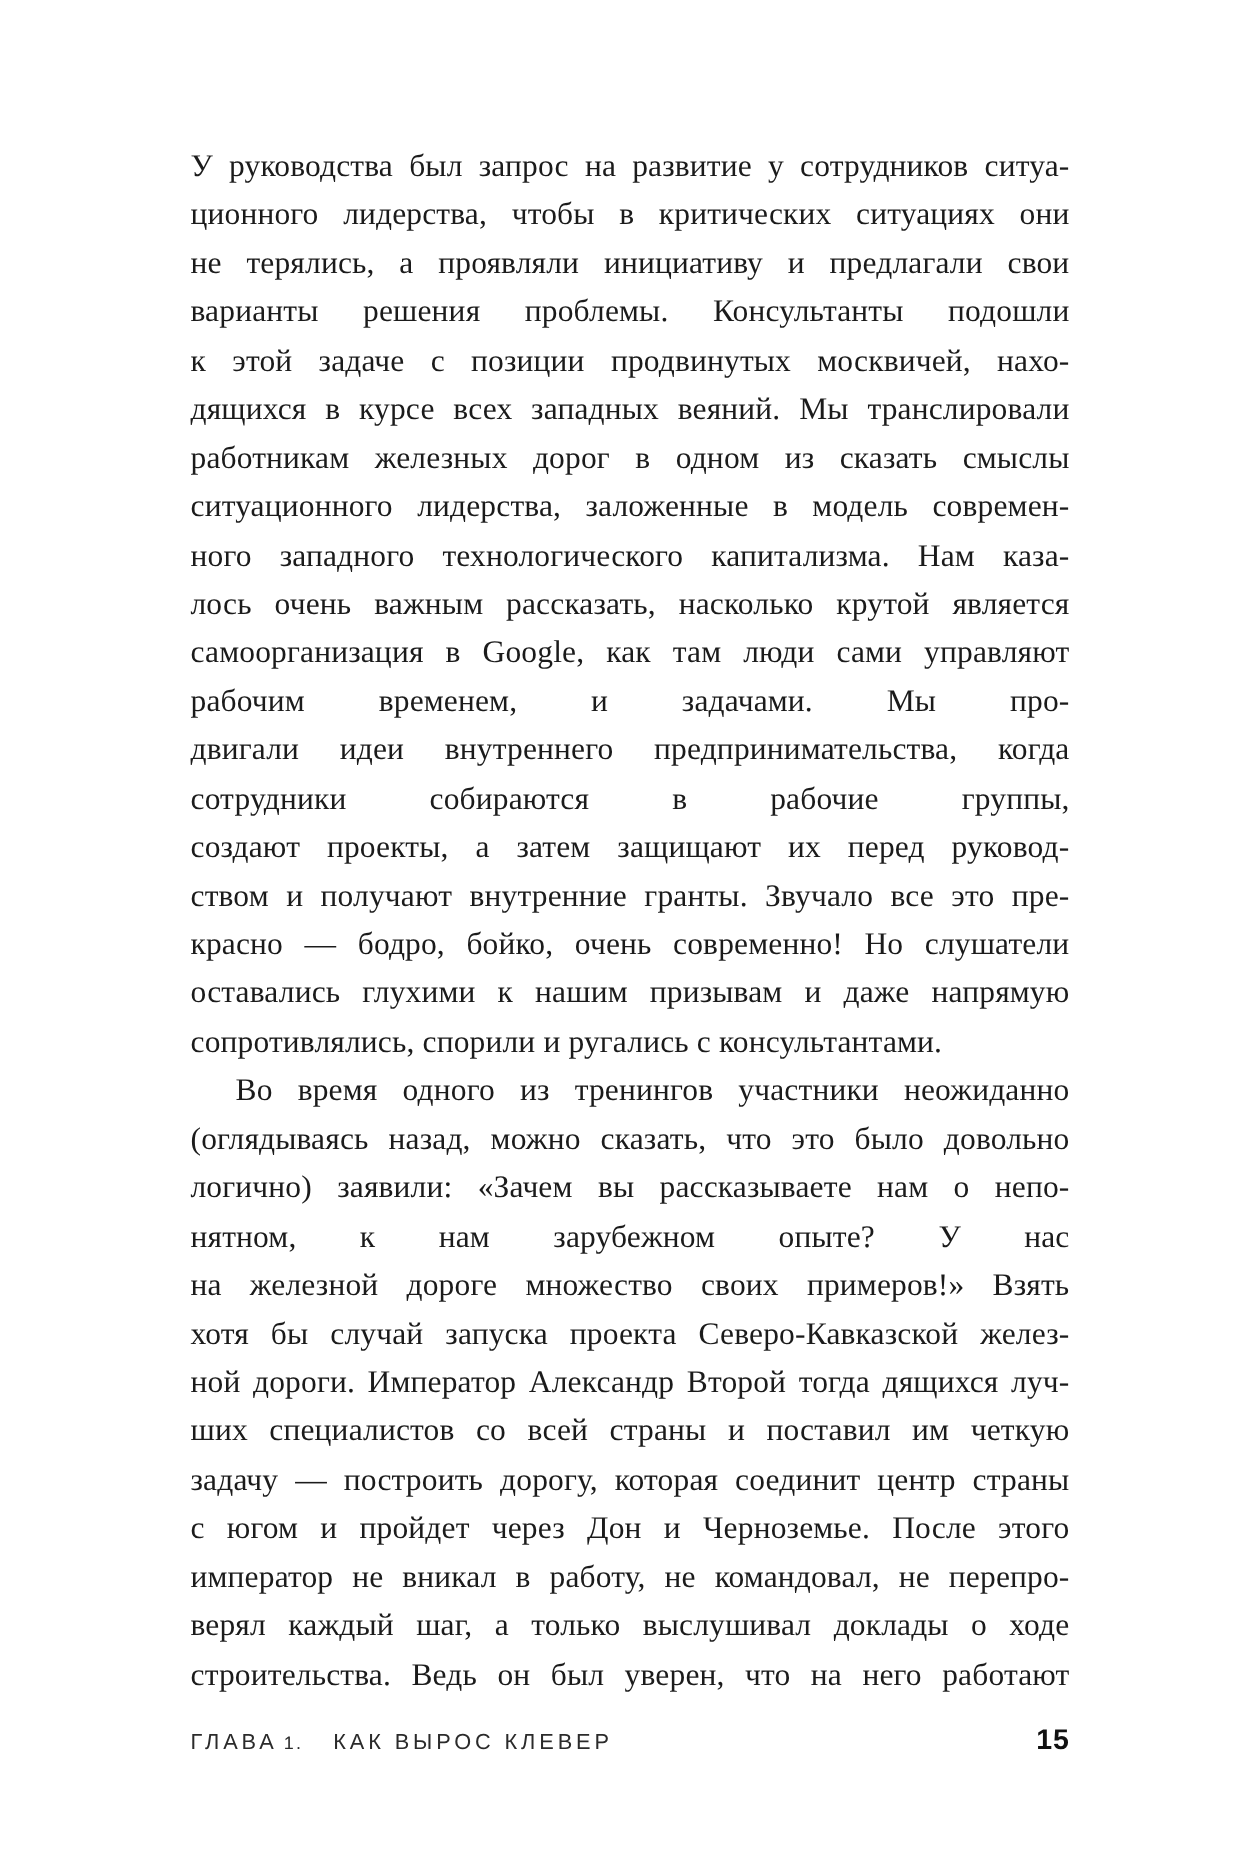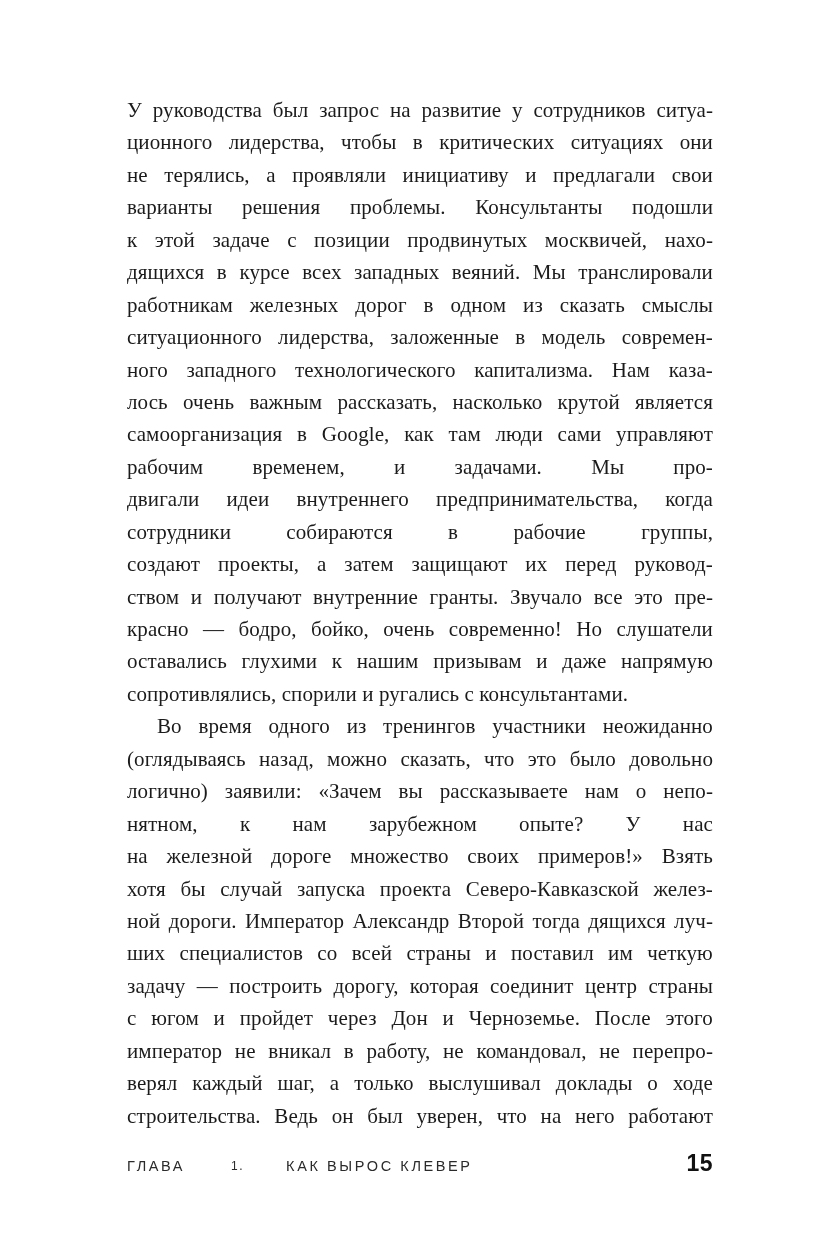--- a/index.html
+++ b/index.html
@@ -51,32 +51,31 @@
     justify-content:space-between;
     align-items:baseline;
     font-family:"Liberation Sans","DejaVu Sans",sans-serif;
   }
   .footer-left{
     font-size:14.5px;
     letter-spacing:2.6px;
     color:var(--footer-color);
     display:flex;
     align-items:center;
-    gap:42px;
   }
   .chapter-number{
     font-size:12px;
     letter-spacing:1.5px;
     margin-left:4px;
   }
   .chapter-title{
-    margin-left:0;
+    margin-left:20px;
   }
   .footer-page-number{
-    font-size:23px;
+    font-size:19px;
     font-weight:bold;
     color:#111111;
     letter-spacing:0.5px;
   }
 </style>
 </head>
 <body>
 
 <div class="page">
 

